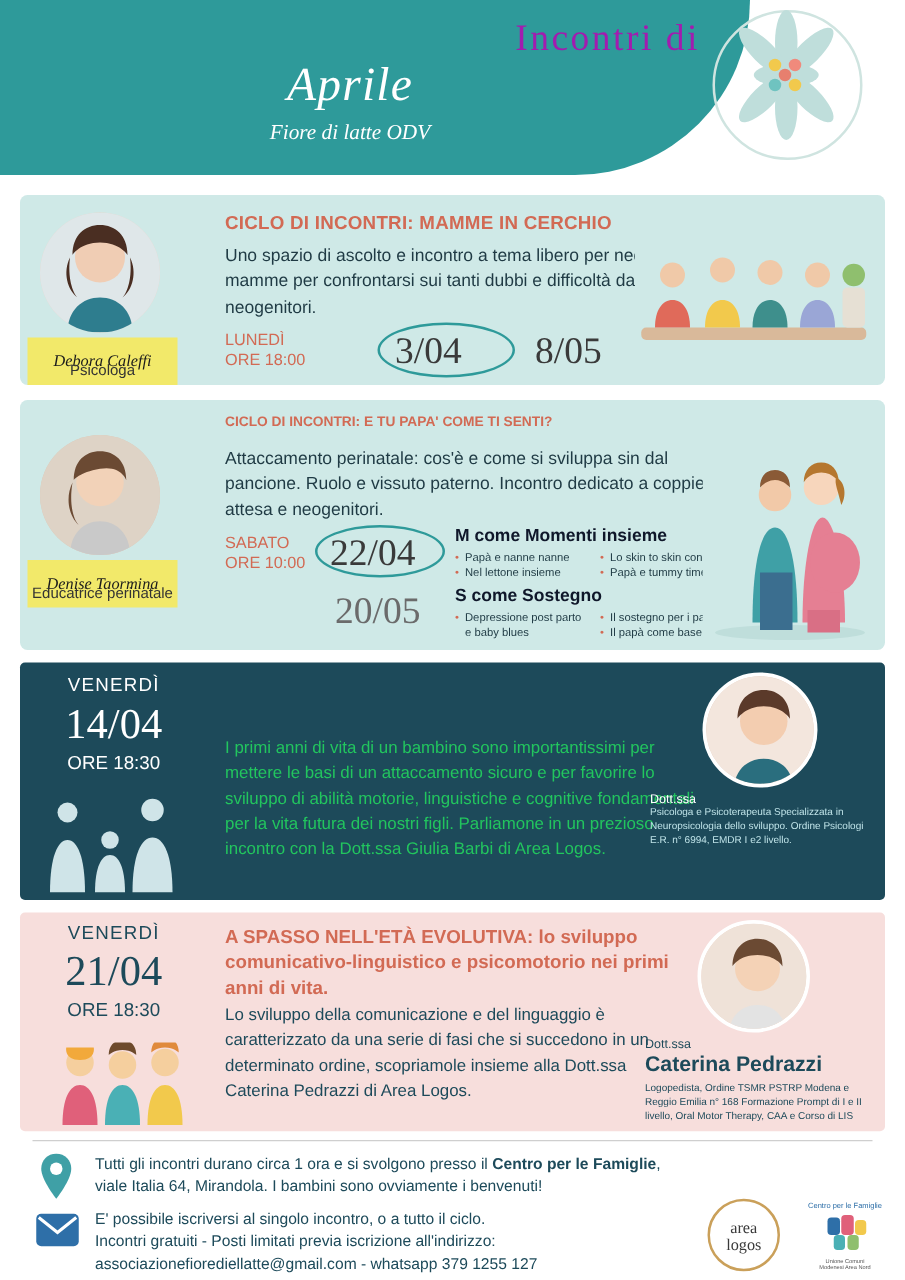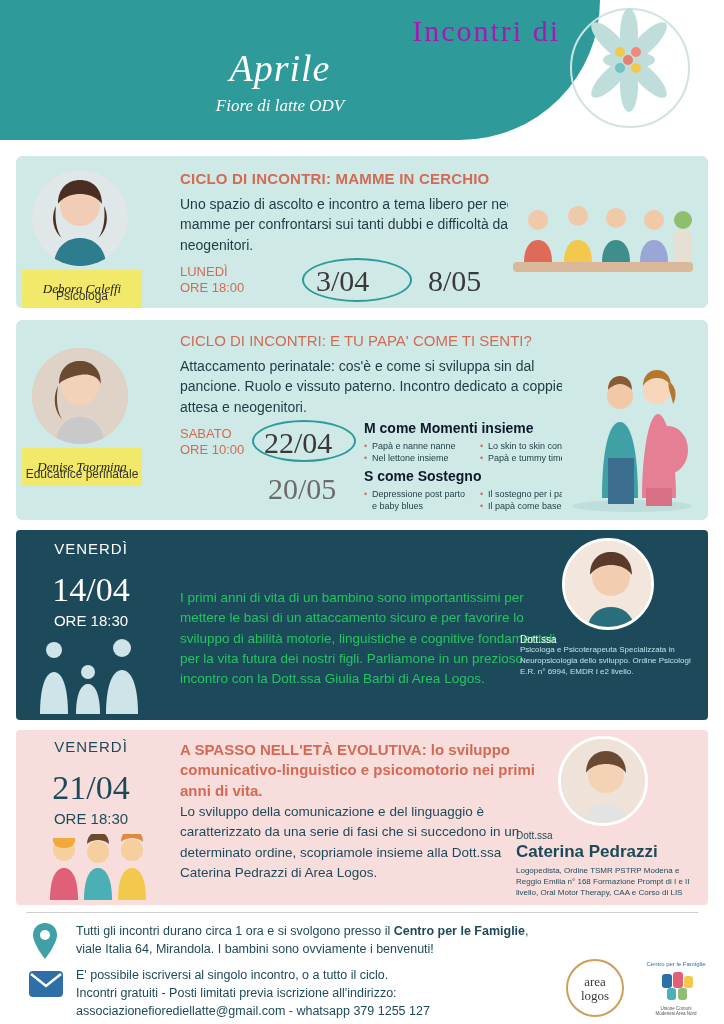--- a/index.html
+++ b/index.html
@@ -85,40 +85,40 @@
   }
 
   
   .c2 { left: 16px; top: 320px; width: 692px; height: 200px; background: #cfe9e7; }
   .c2 .photo {
     position: absolute; left: 16px; top: 28px; width: 96px; height: 96px;
     border-radius: 50%; overflow: hidden; background: #d8c7b6;
   }
   .c2 .title {
     position: absolute; left: 164px; top: 12px;
-    font-size: 15px; font-weight: normal; color: #d26a54;
+    font-size: 11px; font-weight: bold; color: #d26a54;
   }
   .c2 .body {
     position: absolute; left: 164px; top: 36px; width: 400px;
     font-size: 14px; line-height: 1.45; color: #1f3a44;
   }
   .sub-title { font-size: 14px; color: #0f172a; font-weight: bold; }
   .bullets { font-size: 9px; color: #1f3a44; line-height: 1.35; }
   .bullets li { list-style: none; position: relative; padding-left: 8px; }
   .bullets li:before {
     content: "•"; position: absolute; left: 0; color: #d26a54;
   }
 
   
   .c3 { left: 16px; top: 530px; width: 692px; height: 190px; background: #1d4a5a; border-radius: 4px; }
   .c3 .leftcol {
     position: absolute; left: 0; top: 10px; width: 150px; text-align: center; color: #ffffff;
   }
   .dayname { font-size: 15px; letter-spacing: 1px; }
-  .datebig { font-family: "Liberation Serif", serif; font-size: 34px; line-height: 1.1; margin-top: 14px; }
+  .datebig { font-family: "Liberation Serif", serif; font-size: 34px; line-height: 1.1; margin-top: 4px; }
   .hour { font-size: 15px; margin-top: 4px; }
   .c3 .title {
     position: absolute; left: 164px; top: 12px; width: 370px;
     font-size: 15px; font-weight: bold; color: #ffffff; line-height: 1.35;
   }
   .c3 .body {
     position: absolute; left: 164px; top: 58px; width: 380px;
     font-size: 13.5px; line-height: 1.5; color: #22c55e;
   }
   .c3 .photo {

